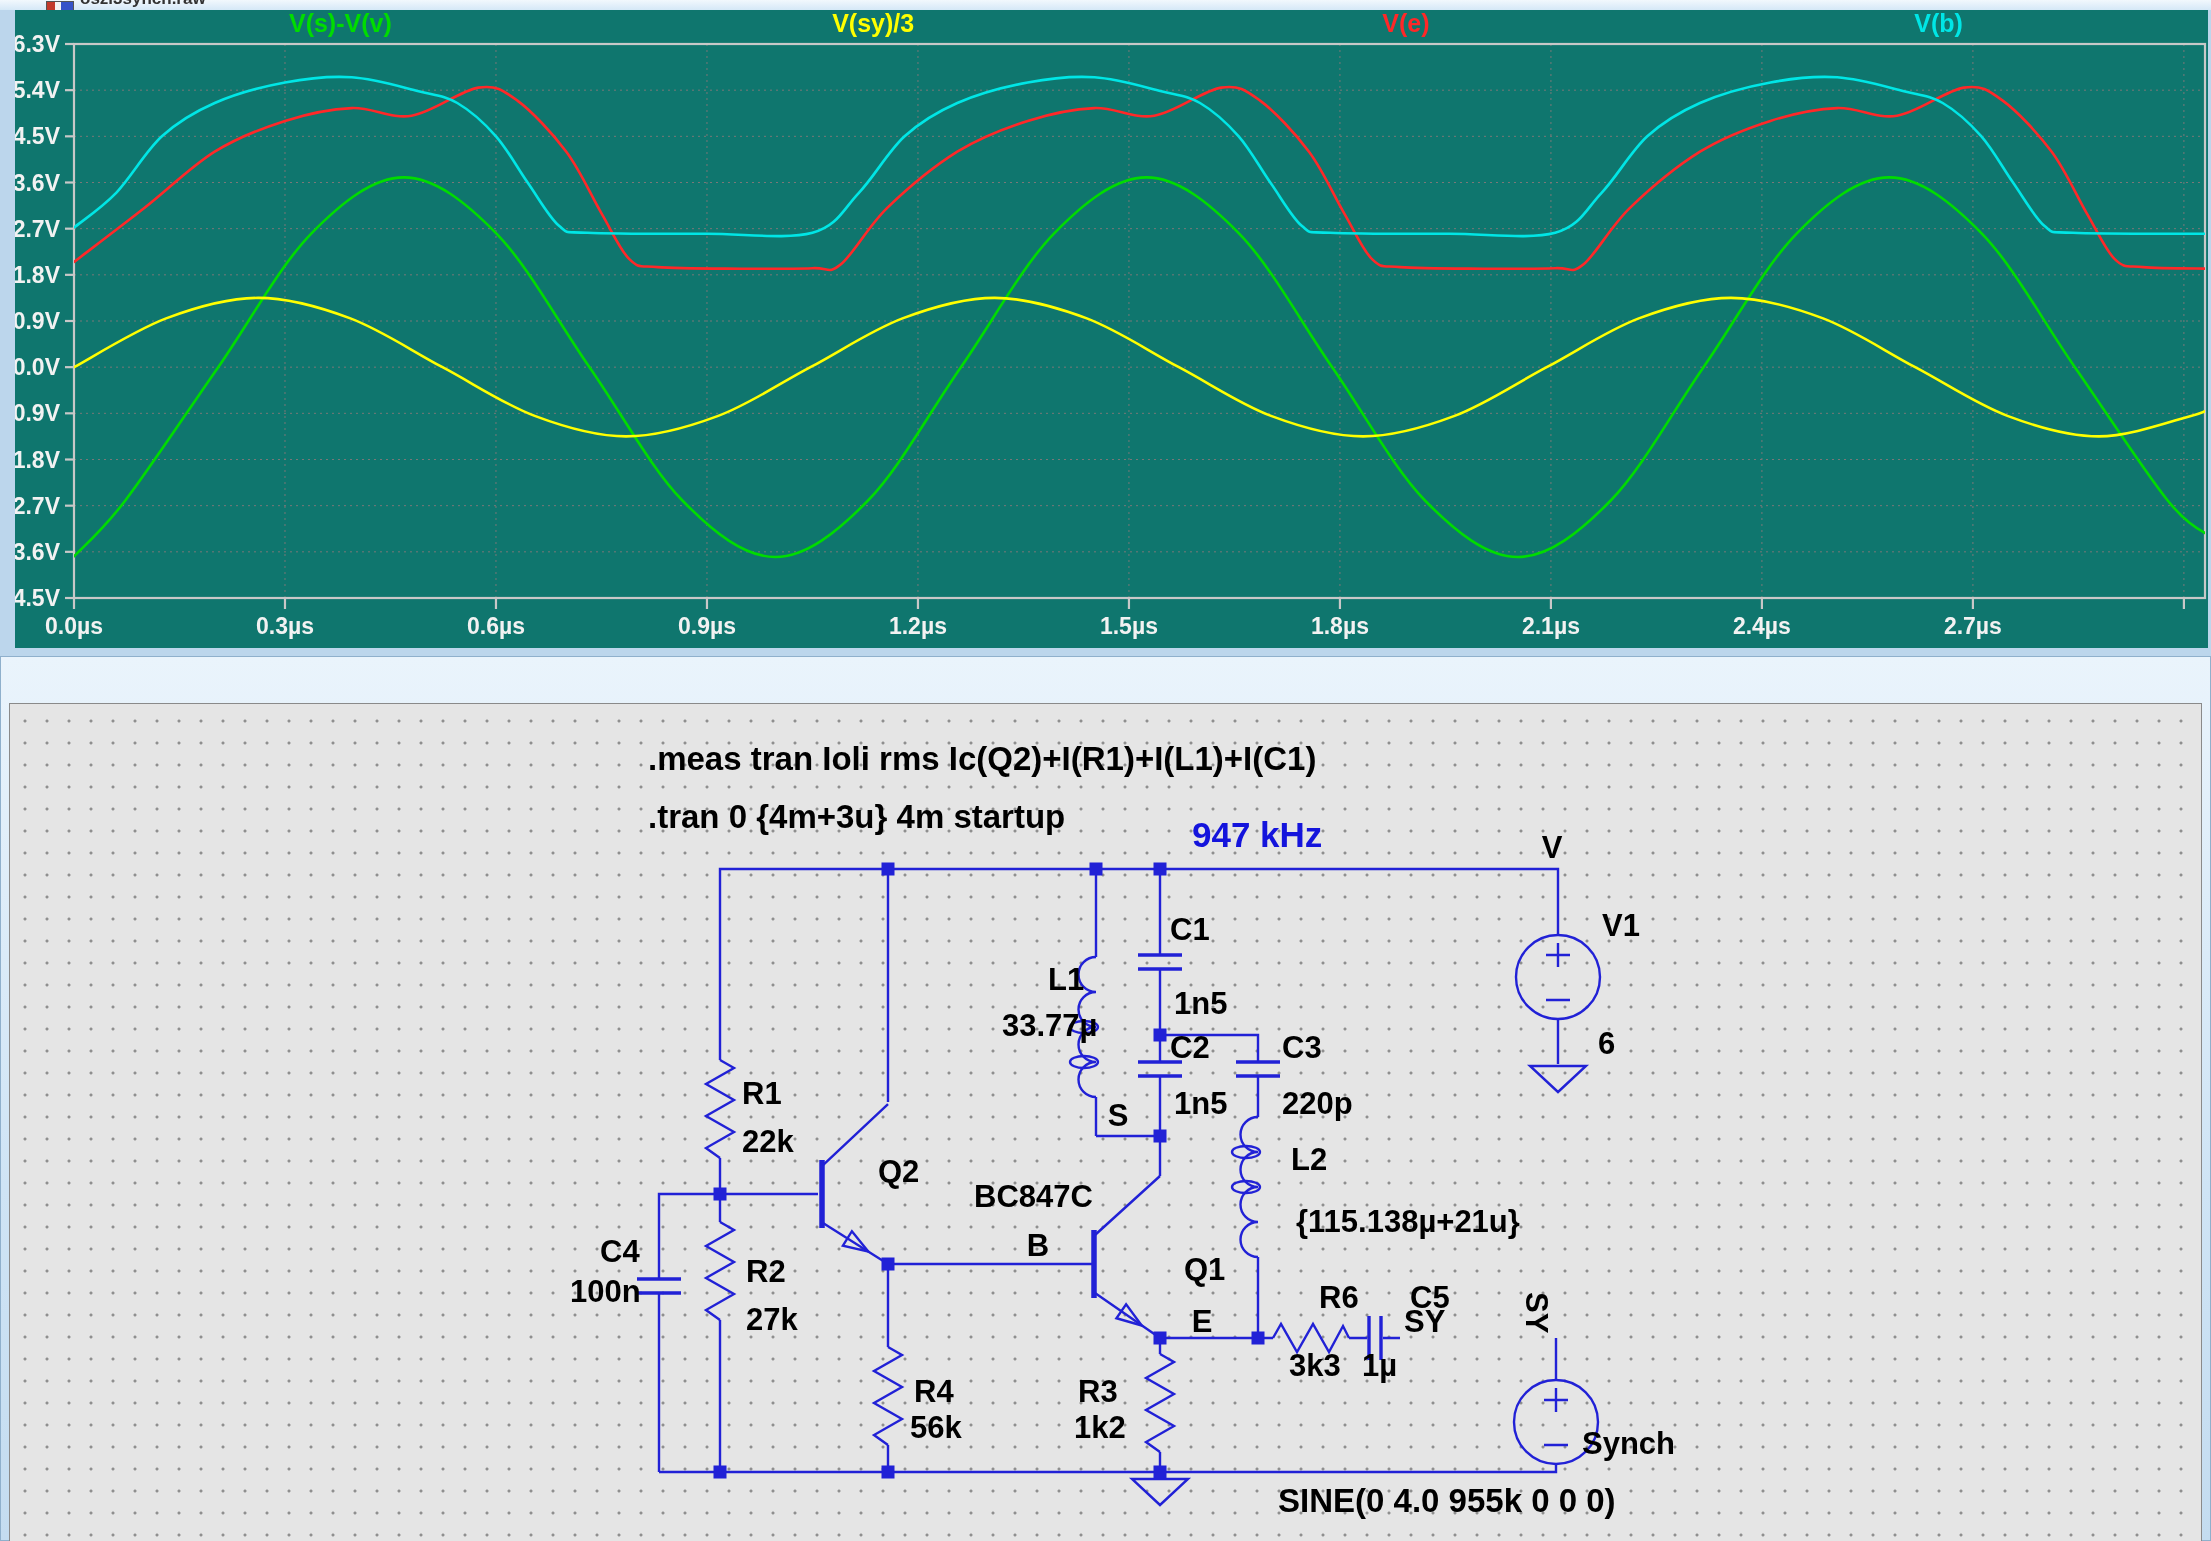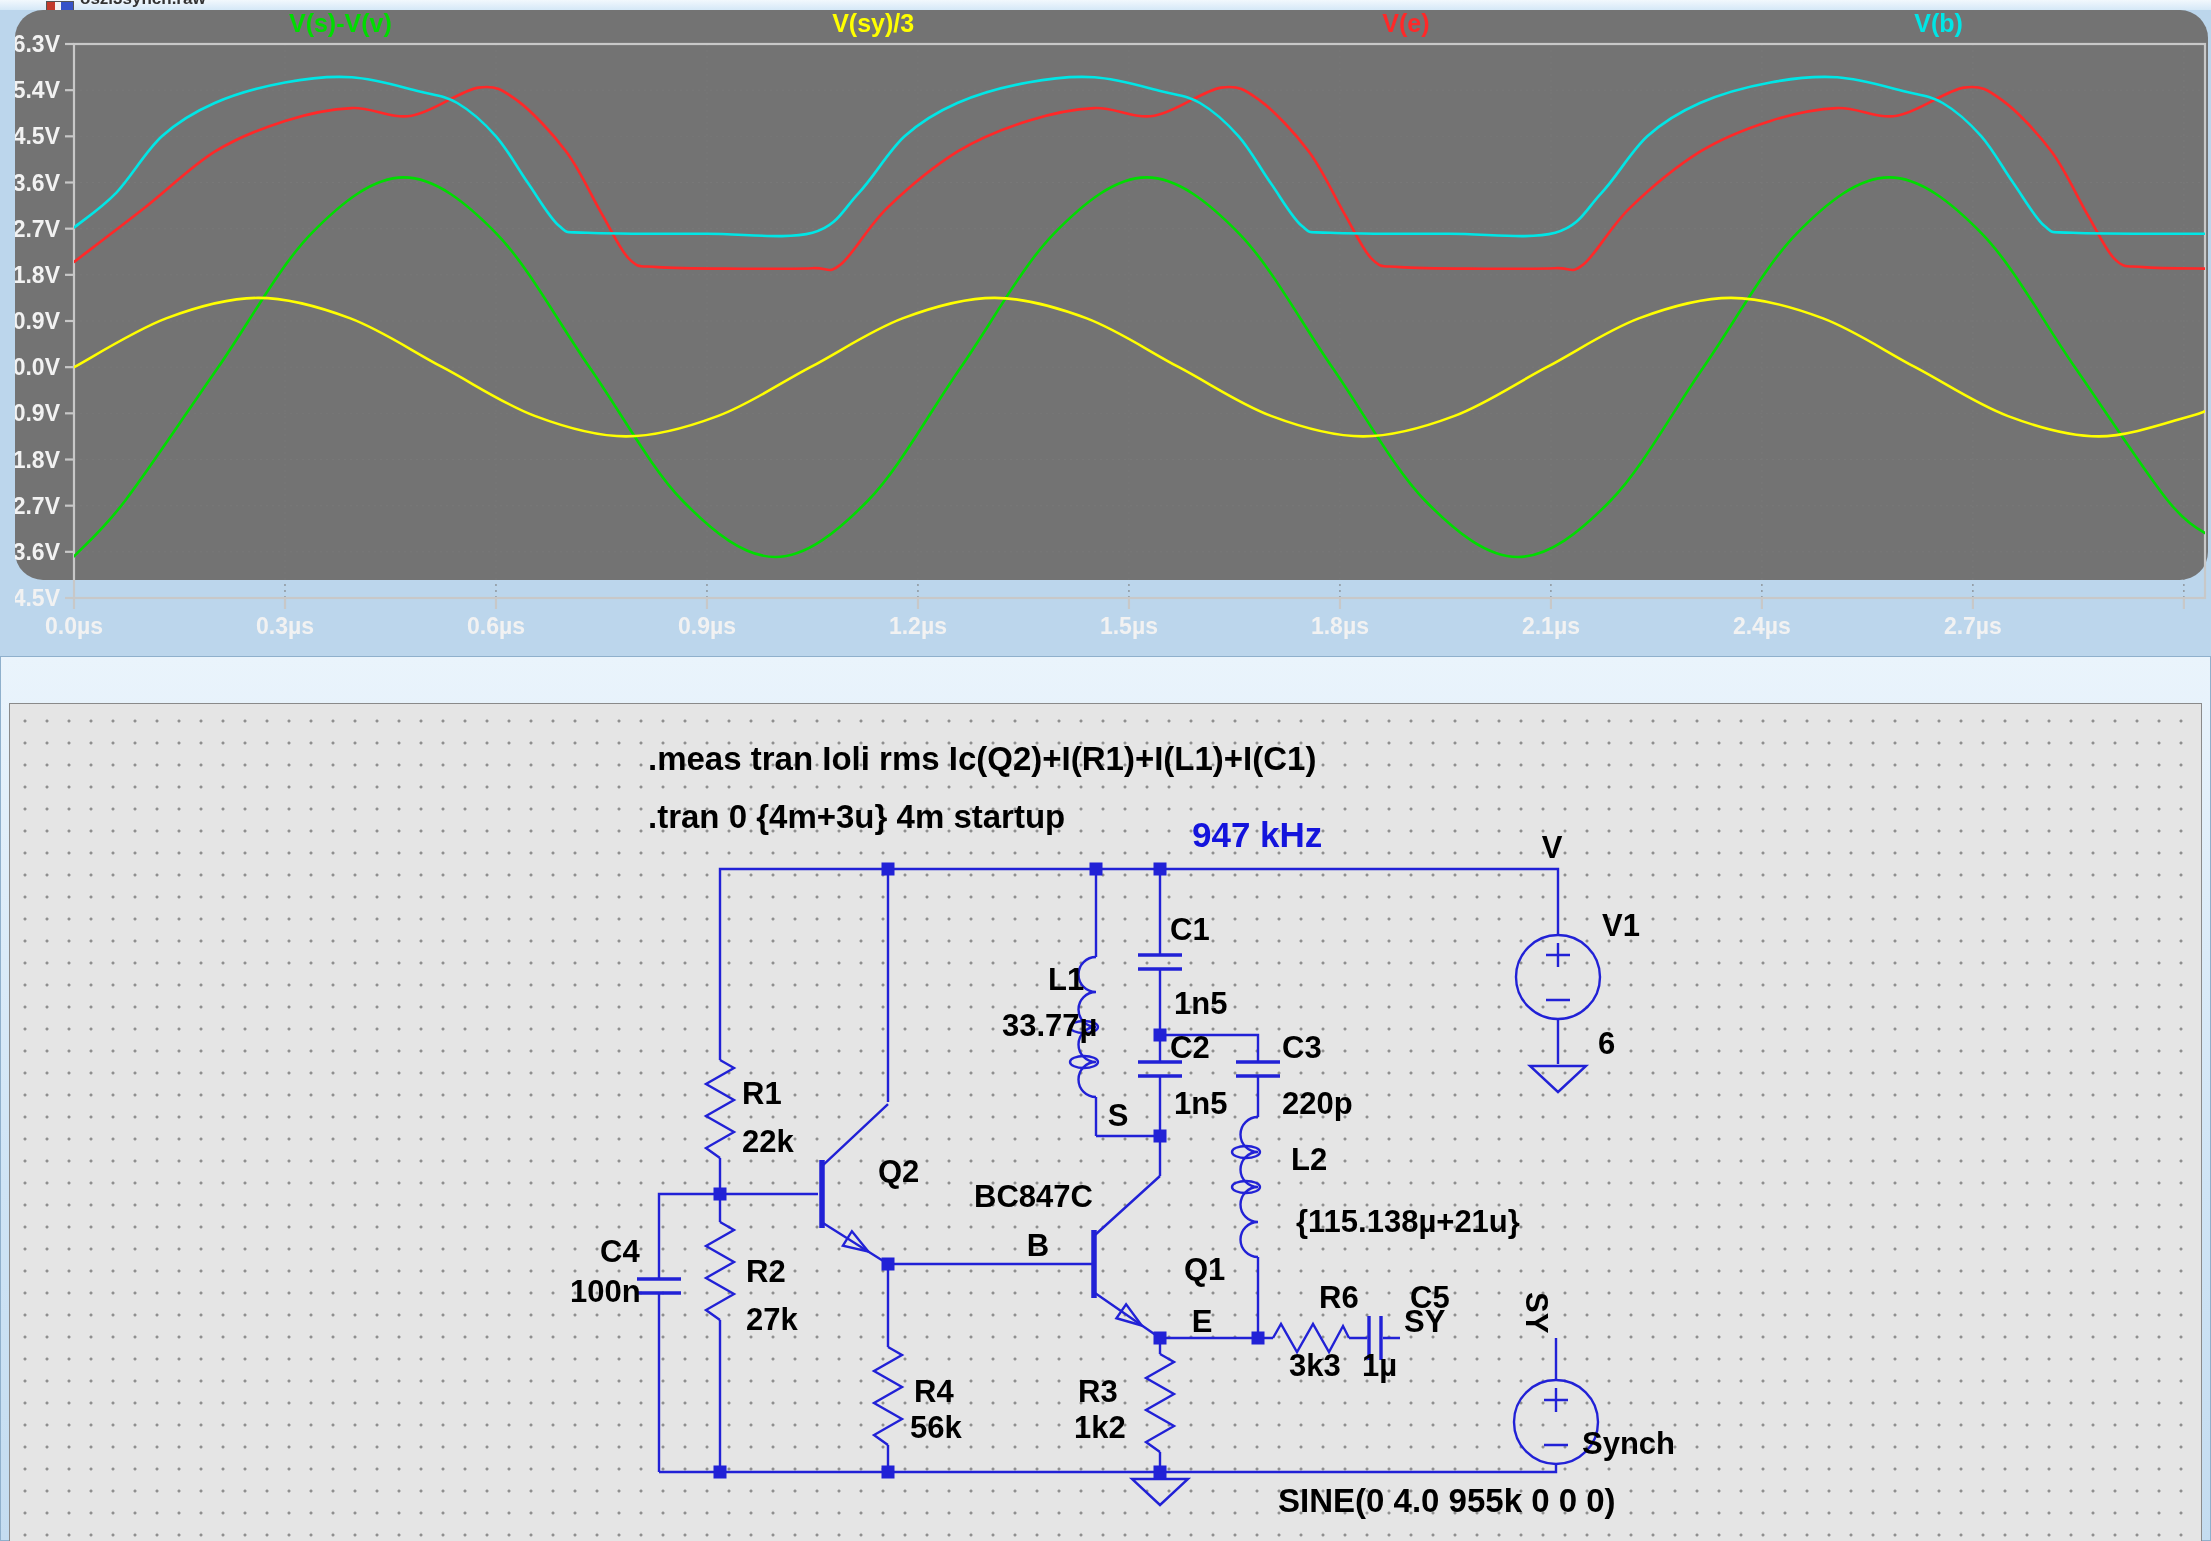--- a/index.html
+++ b/index.html
@@ -15,21 +15,21 @@
     background:linear-gradient(#F2F8FD,#D5E8F7);
   }
   .wave-titlestrip .t-icon{
     position:absolute;left:46px;top:1px;width:26px;height:14px;
     background:linear-gradient(90deg,#c23a2c 0 30%,#f4f4f4 30% 55%,#3753c8 55% 100%);
     border:1px solid #555;
   }
   .wave-titlestrip .t-text{
     position:absolute;left:80px;top:-11px;font-size:17px;font-weight:bold;color:#333;
   }
-  .wave-panel{position:absolute;left:15px;top:10px;width:2193px;height:570px;background:#737373;border-radius:28px;}
+  .wave-panel{position:absolute;left:15px;top:10px;width:2193px;height:638px;background:#0f766e;}
   .wave-panel svg{position:absolute;left:0;top:0;}
   
   .schem-window{
     position:absolute;left:0;top:656px;width:2211px;height:885px;box-sizing:border-box;
     background:linear-gradient(#EAF4FC,#CFE4F5 60%,#C4DCF0);
     border:1px solid #8FB0CC;
   }
   .schem-titlebar{
     position:absolute;left:0;top:0;width:100%;height:46px;
     display:flex;align-items:center;

